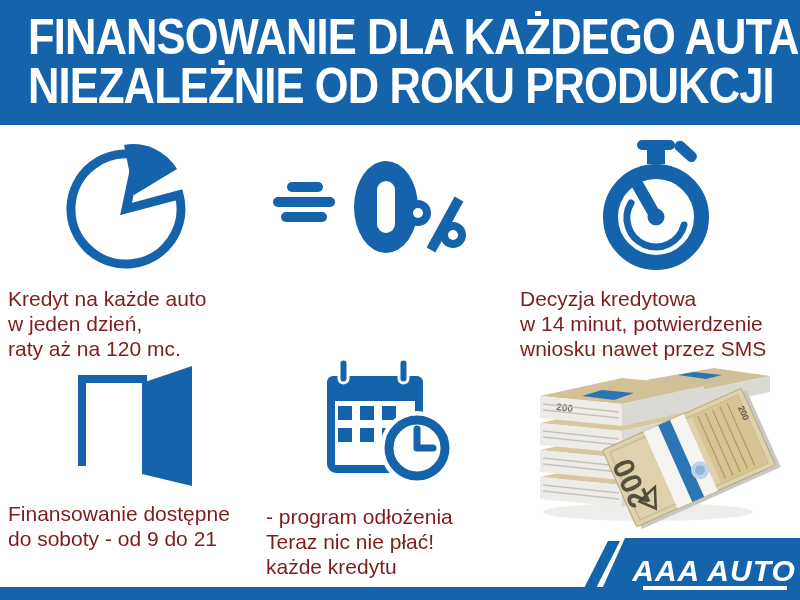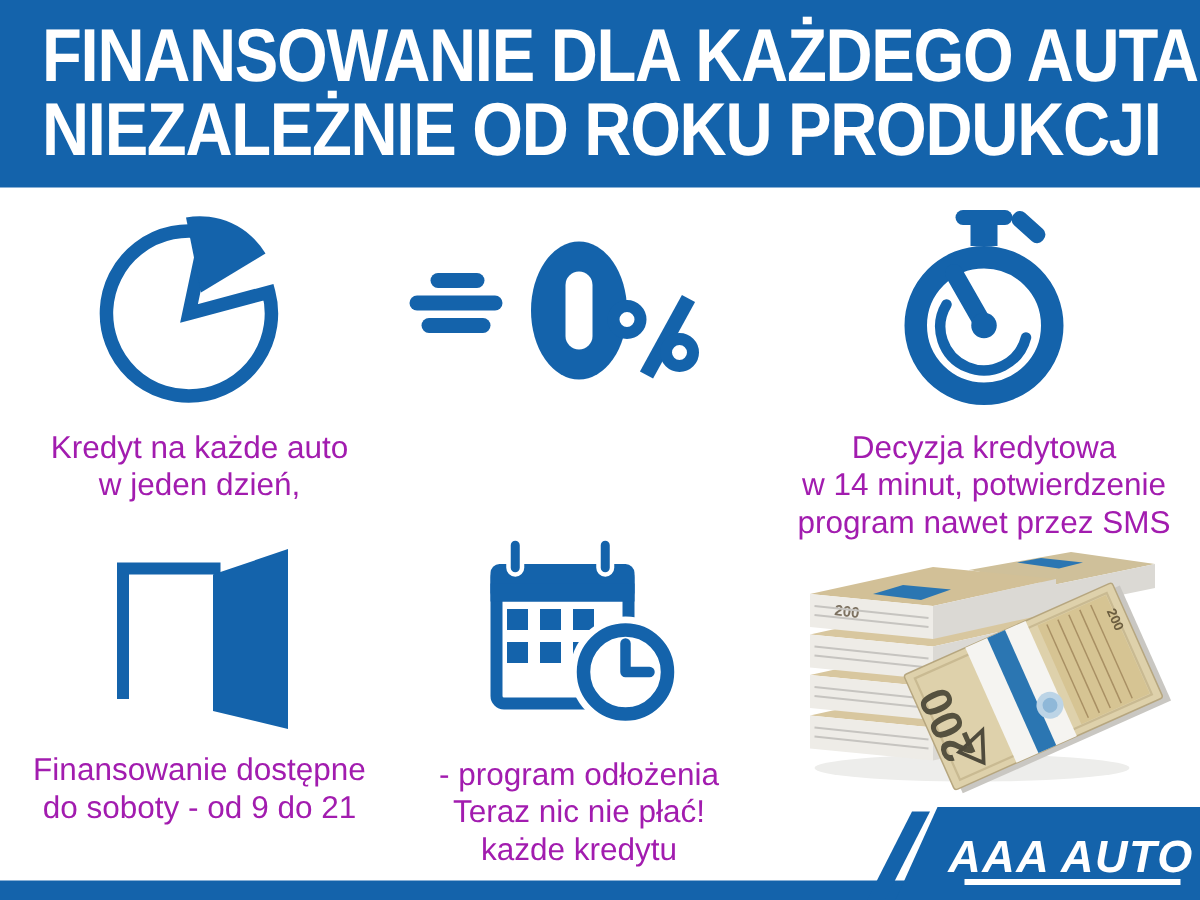--- a/index.html
+++ b/index.html
@@ -12,21 +12,21 @@
     position:absolute;left:0;top:0;width:800px;height:125px;
     background:#1463AB;box-sizing:border-box;padding:13px 0 0 28px;
   }
   .hline{
     display:block;white-space:nowrap;line-height:49px;
     font-weight:bold;font-size:50px;color:#ffffff;letter-spacing:-1px;
     transform:scaleX(0.87);transform-origin:0 50%;
   }
   
   .ftext{
-    position:absolute;text-align:center;color:#a21caf;
+    position:absolute;text-align:left;color:#7f1d1d;
     font-size:21px;line-height:25px;
   }
   .f1{left:8px;top:286px;width:250px;}
   .f2{left:266px;top:286px;width:240px;}
   .f3{left:520px;top:286px;width:272px;}
   .f4{left:8px;top:501px;width:250px;}
   .f5{left:266px;top:504px;width:240px;}
   
   .art{position:absolute;}
   #pieIcon{left:62px;top:143px;}
@@ -165,25 +165,26 @@
         <line x1="228" y1="66" x2="228" y2="134"></line>
       </g>
       <text x="236" y="74" transform="rotate(90 236 74)" font-size="9" font-weight="bold" fill="#6b5d3f">200</text>
       <path d="M108,120 L128,113 L120,133 Z" fill="none" stroke="#4f4b3c" stroke-width="2.5"></path>
     </g>
   </svg>
 
   <div class="ftext f1">
     <div>Kredyt na każde auto</div>
     <div>w jeden dzień,</div>
+    <div>raty aż na 120 mc.</div>
   </div>
   <div class="ftext f3">
     <div>Decyzja kredytowa</div>
     <div>w 14 minut, potwierdzenie</div>
-    <div>program nawet przez SMS</div>
+    <div>wniosku nawet przez SMS</div>
   </div>
   <div class="ftext f4">
     <div>Finansowanie dostępne</div>
     <div>do soboty - od 9 do 21</div>
   </div>
   <div class="ftext f5">
     <div>- program odłożenia</div>
     <div>Teraz nic nie płać!</div>
     <div>każde kredytu</div>
   </div>

